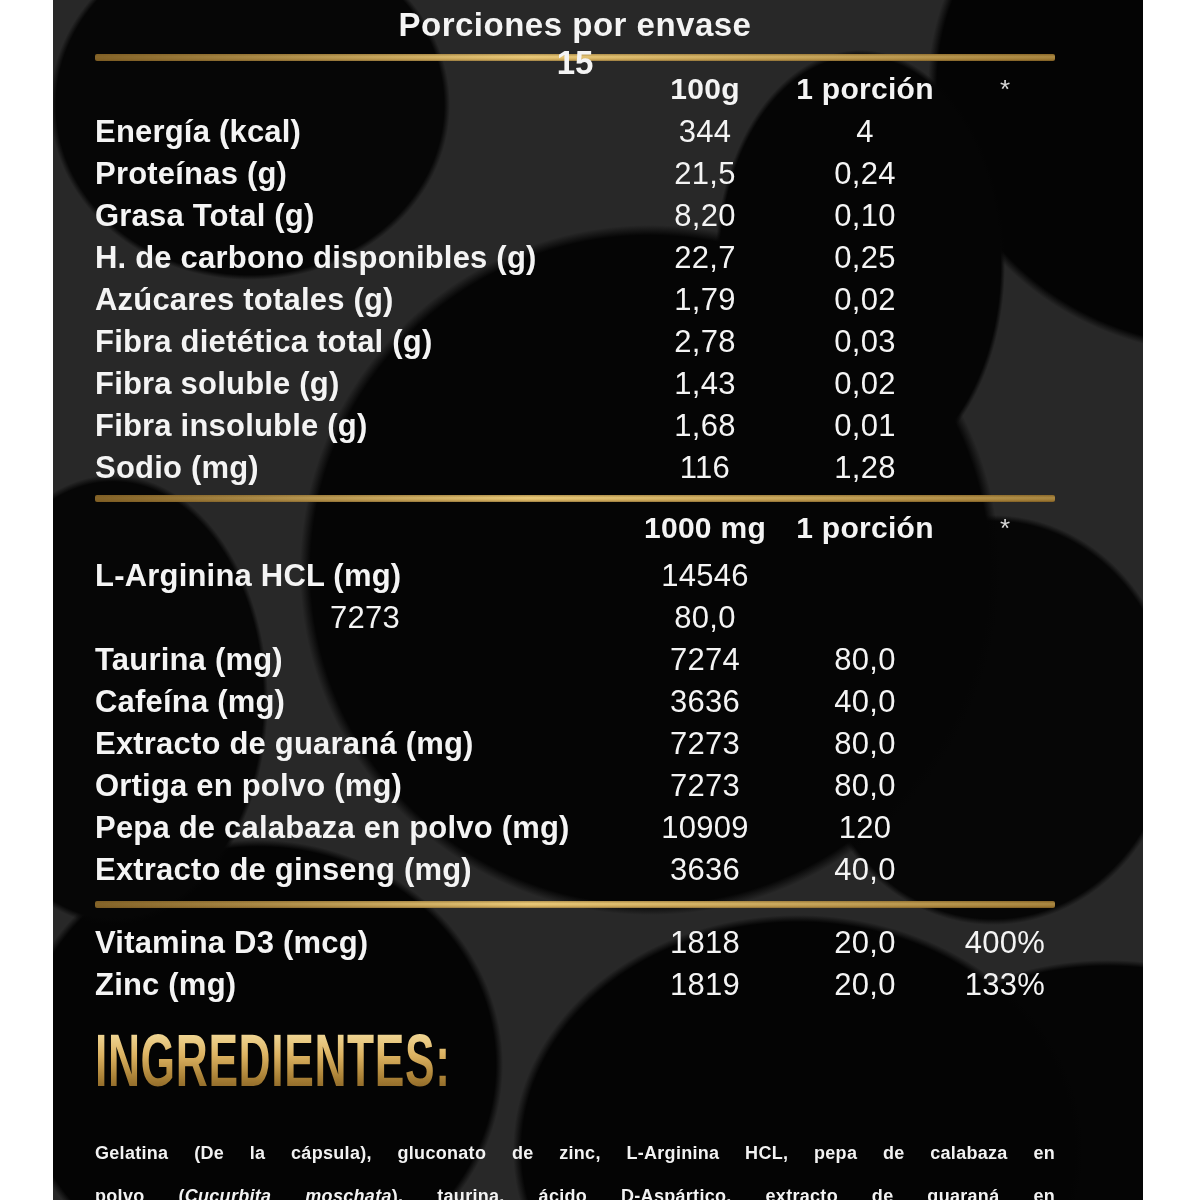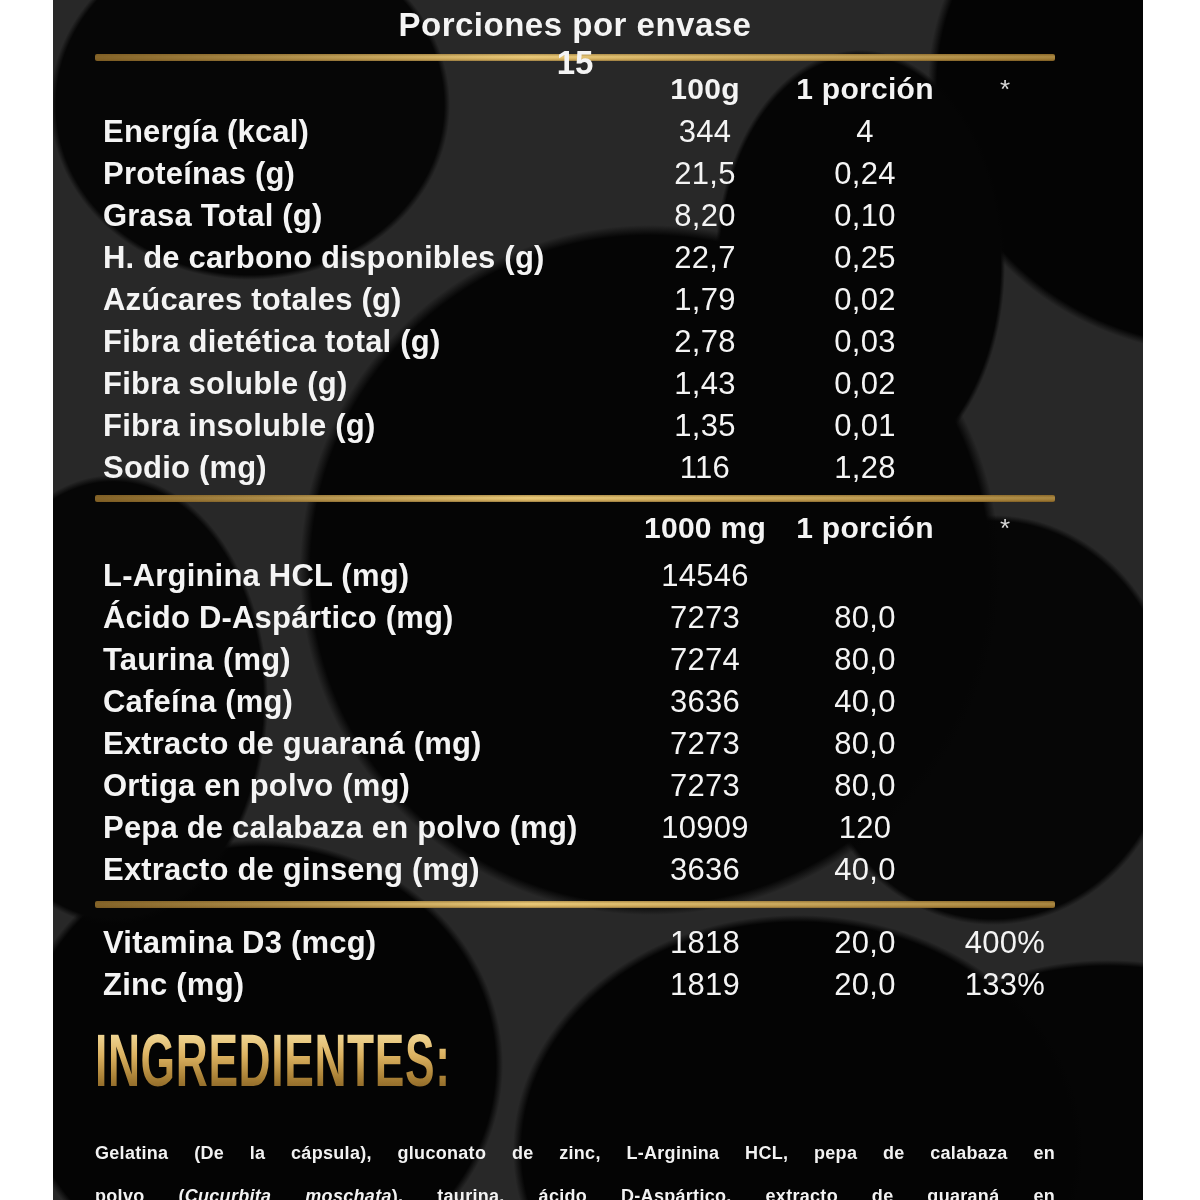--- a/index.html
+++ b/index.html
@@ -25,21 +25,21 @@
   .content{position:relative;padding:6px 88px 0 42px;}
   .title-row{display:flex;justify-content:space-between;align-items:center;height:44px;flex-direction:column;}
   .title{font-size:33px;font-weight:700;letter-spacing:.5px;}
   .servings{font-size:33px;font-weight:700;}
   .gold-line{
     height:7px;border-radius:2px;margin:4px 0 6px;
     background:
       linear-gradient(90deg,rgba(122,90,34,.9) 0%,rgba(255,235,170,.25) 45%,rgba(122,90,34,.55) 100%),
       linear-gradient(180deg,#9a7630 0%,#e8c46e 40%,#caa04a 75%,#7c5c22 100%);
   }
-  .grid{display:grid;grid-template-columns:1fr 140px 180px 100px;align-items:center;margin-left:8px;}
+  .grid{display:grid;grid-template-columns:1fr 140px 180px 100px;align-items:center;}
   .hdr-row{height:44px;}
   .hdr{font-size:30px;font-weight:600;text-align:center;letter-spacing:.3px;}
   .note{font-size:26px;color:#d8d8d8;text-align:center;}
   .row{height:42px;}
   .cell-label{font-size:31px;font-weight:600;letter-spacing:.2px;white-space:nowrap;}
   .cell-num{font-size:31px;font-weight:400;text-align:center;letter-spacing:.3px;}
   .line2{margin:6px 0 4px;}
   .line3{margin:10px 0 14px;}
   .spacer-sm{height:5px;}
   .ingredients-heading{margin:26px 0 0 0;height:60px;}
@@ -121,21 +121,21 @@
 
   <div class="grid row">
     <div class="cell-label">Fibra soluble (g)</div>
     <div class="cell-num">1,43</div>
     <div class="cell-num">0,02</div>
     <div class="cell-num"></div>
   </div>
 
   <div class="grid row">
     <div class="cell-label">Fibra insoluble (g)</div>
-    <div class="cell-num">1,35</div>
+    <div class="cell-num">1,68</div>
     <div class="cell-num">0,01</div>
     <div class="cell-num"></div>
   </div>
 
   <div class="grid row">
     <div class="cell-label">Sodio (mg)</div>
     <div class="cell-num">116</div>
     <div class="cell-num">1,28</div>
     <div class="cell-num"></div>
   </div>
@@ -153,21 +153,20 @@
     <div class="spacer-sm"></div>
 
     <div id="t2-rows">
   <div class="grid row">
     <div class="cell-label">L-Arginina HCL (mg)</div>
     <div class="cell-num">14546</div>
     <div class="cell-num"></div>
   </div>
 
   <div class="grid row">
-    <div class="cell-label">Ácido D-Aspártico (mg)</div>
     <div class="cell-num">7273</div>
     <div class="cell-num">80,0</div>
     <div class="cell-num"></div>
   </div>
 
   <div class="grid row">
     <div class="cell-label">Taurina (mg)</div>
     <div class="cell-num">7274</div>
     <div class="cell-num">80,0</div>
     <div class="cell-num"></div>

